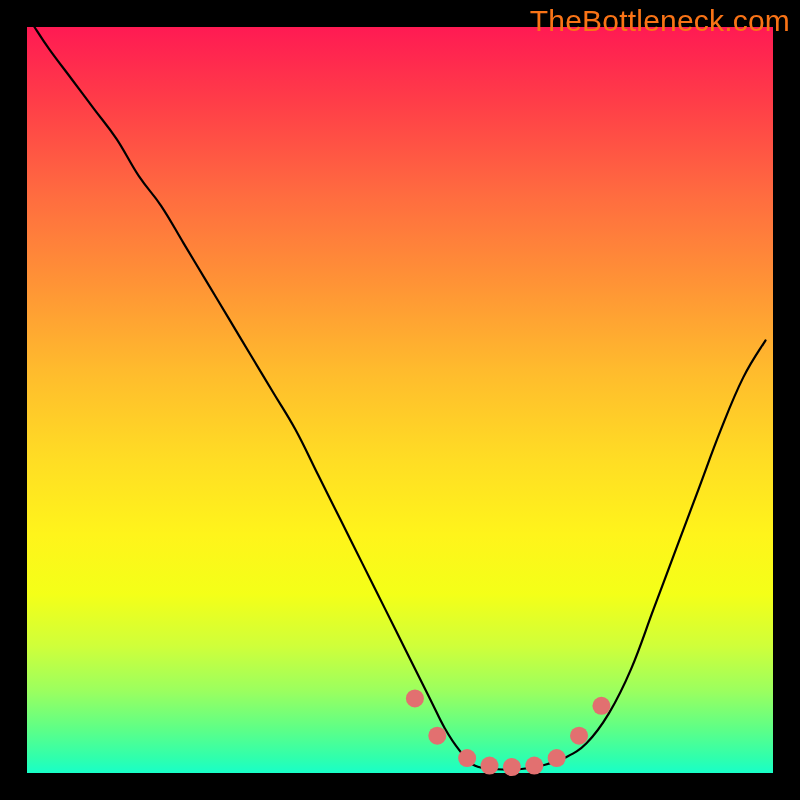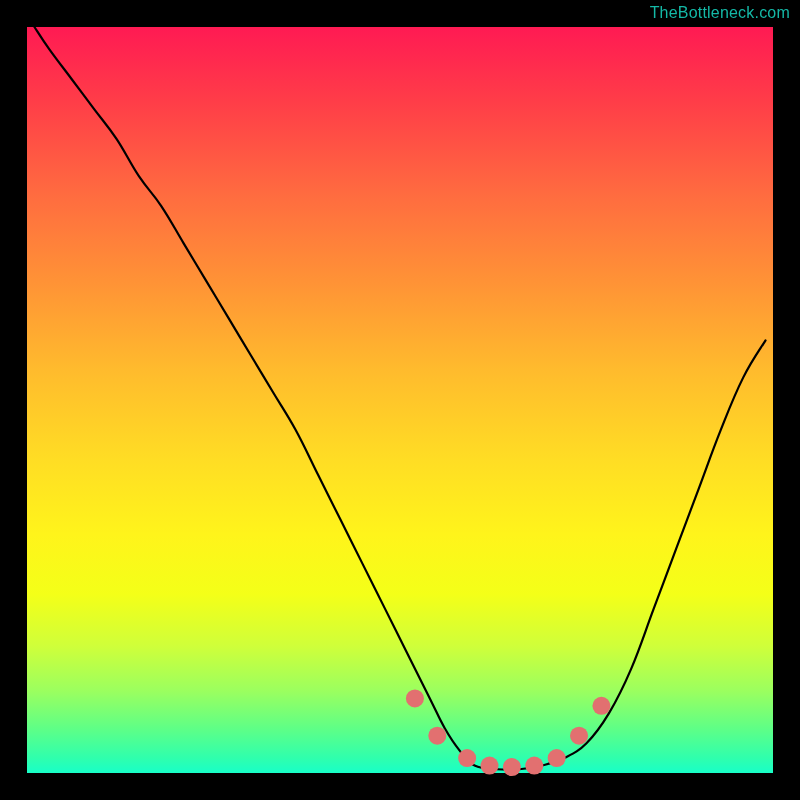--- a/index.html
+++ b/index.html
@@ -46,23 +46,23 @@
     top: 0;
     width: 800px;
     height: 800px;
     pointer-events: none;
   }
   .watermark {
     position: absolute;
     top: 4px;
     right: 10px;
     font-family: Arial, Helvetica, sans-serif;
-    font-size: 16px;
+    font-size: 30px;
     font-weight: 500;
-    color: #14b8a6;
+    color: #f97316;
     letter-spacing: 0.2px;
   }
 </style>
 </head>
 <body>
 
 <div class="frame">
   <div class="plot-area"></div>
 
   <svg class="overlay" viewBox="0 0 800 800">

